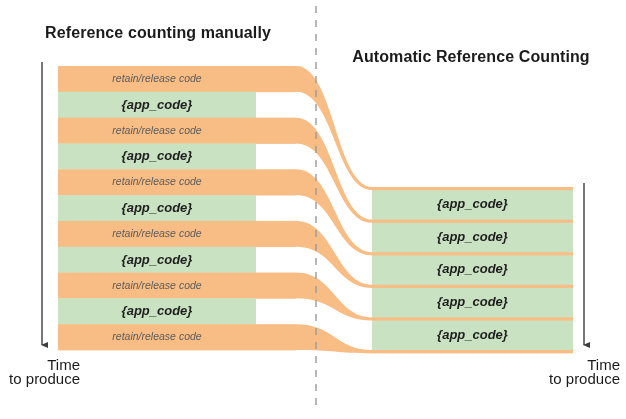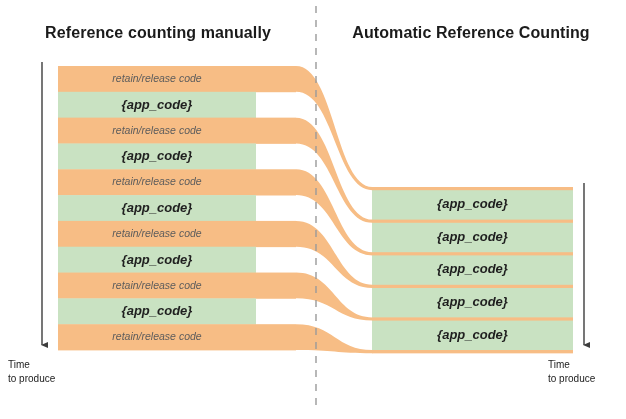--- a/index.html
+++ b/index.html
@@ -30,21 +30,21 @@
     position: absolute;
     top: 24px;
     font-size: 16px;
     font-weight: bold;
     color: #1b1b1b;
     letter-spacing: 0.1px;
     text-align: center;
     white-space: nowrap;
   }
   #heading-left  { left: 0px;   width: 316px; }
-  #heading-right { left: 316px; width: 310px; }
+  #heading-right { left: 316px; width: 310px; margin-top: 24px; }
 
   svg.canvas {
     position: absolute;
     left: 0; top: 0;
     width: 626px;
     height: 419px;
   }
   .bar-label {
     font-family: "Liberation Sans", sans-serif;
     font-style: italic;
@@ -55,24 +55,24 @@
     font-size: 10.5px;
     fill: #5c5c5c;
   }
   .label-app {
     font-size: 13px;
     font-weight: bold;
     fill: #1f1f1f;
   }
   .axis-caption {
     position: absolute;
-    font-size: 10px;
+    font-size: 15px;
     color: #1b1b1b;
     line-height: 14px;
-    text-align: left;
+    text-align: right;
     white-space: nowrap;
   }
   #caption-left  { left: 8px;  top: 358px; width: 72px; }
   #caption-right { left: 548px; top: 358px; width: 72px; }
 </style>
 </head>
 <body>
 
 <div id="diagram-root">
 

